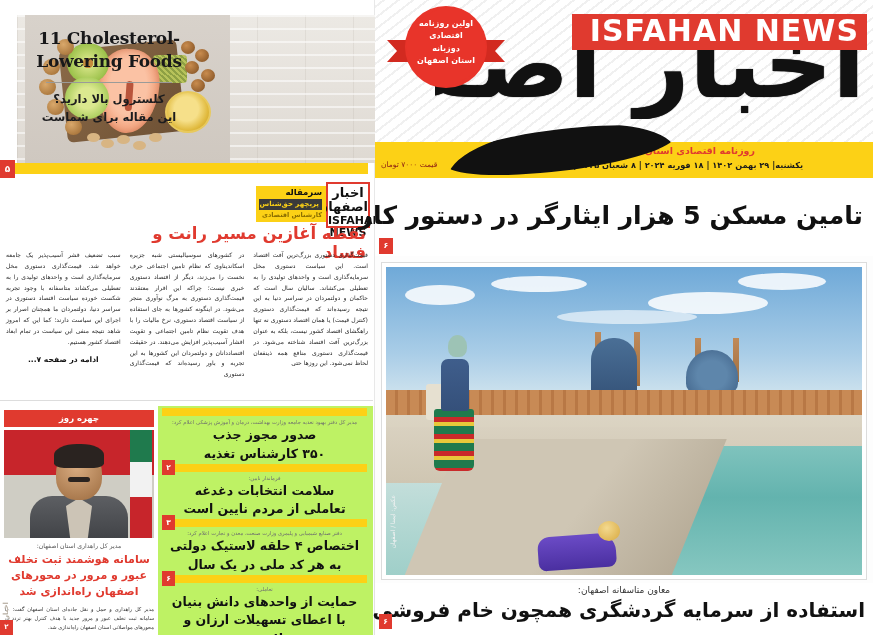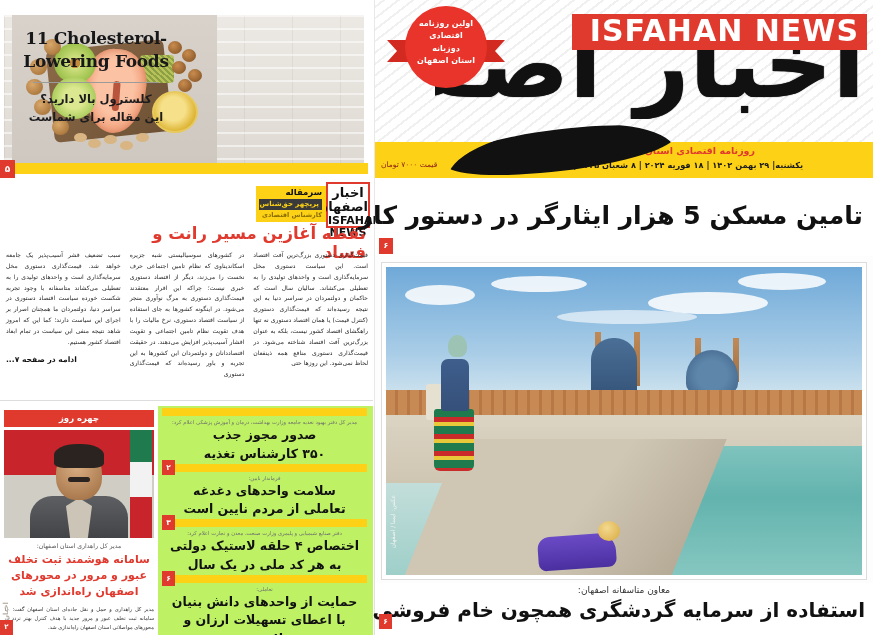--- a/index.html
+++ b/index.html
@@ -25,21 +25,21 @@
   }
 
   
   .promo {
     position: absolute; left: 0; top: 0;
     width: 375px; height: 178px;
     background: #ffffff;
     border-right: 1px solid #e8e8e8;
   }
   .promo-inner {
-    position: absolute; left: 4px; top: 15px;
+    position: absolute; left: 17px; top: 15px;
     width: 360px; height: 148px;
     background: linear-gradient(180deg,#ece9e4 0%, #e6e2dc 48%, #ded9d2 100%);
     overflow: hidden;
     padding-left: 12px;
   }
   .promo-inner::before {
     content:"";
     position: absolute; left:0; top:0; right:0; bottom:0;
     background:
       repeating-linear-gradient(180deg, rgba(255,255,255,.55) 0 2px, rgba(0,0,0,0) 2px 13px),
@@ -226,21 +226,21 @@
   .ed-cols {
     position: absolute; right: 6px; top: 72px; width: 362px; height: 138px;
     display: flex; gap: 9px; direction: rtl;
   }
   .ed-col { flex: 1; }
   .ed-p {
     font-size: 6.1px; line-height: 1.78; color: #2a2a2a; text-align: justify;
     letter-spacing: .1px;
   }
   .ed-cont {
-    font-size: 7.6px; font-weight: bold; color: #111; margin-top: 7px; text-align: left;
+    font-size: 7.6px; font-weight: bold; color: #111; margin-top: 7px; text-align: center;
   }
 
   
   .lead {
     position: absolute; left: 375px; top: 178px;
     width: 498px; height: 78px; background: #fff;
   }
   .lead-kicker {
     position: absolute; right: 14px; top: 6px; left: 14px;
     font-size: 9.5px; color: #333; text-align: center; font-weight: normal;
@@ -617,21 +617,21 @@
       <div class="nl-kicker">مدیر کل دفتر بهبود تغذیه جامعه وزارت بهداشت، درمان و آموزش پزشکی اعلام کرد:</div>
       <div class="nl-title">صدور مجوز جذب</div>
       <div class="nl-title">۳۵۰ کارشناس تغذیه</div>
       <div class="nl-bar">
         <div class="nl-badge">۲</div>
       </div>
     </div>
 
     <div class="nl-item">
       <div class="nl-kicker">فرماندار نایین:</div>
-      <div class="nl-title">سلامت واحدهای دغدغه</div>
+      <div class="nl-title">سلامت انتخابات دغدغه</div>
       <div class="nl-title">تعاملی از مردم نایین است</div>
       <div class="nl-bar">
         <div class="nl-badge">۳</div>
       </div>
     </div>
 
     <div class="nl-item">
       <div class="nl-kicker">دفتر صنایع شیمیایی و پلیمری وزارت صنعت، معدن و تجارت اعلام کرد:</div>
       <div class="nl-title">اختصاص ۴ حلقه لاستیک دولتی</div>
       <div class="nl-title">به هر کد ملی در یک سال</div>

